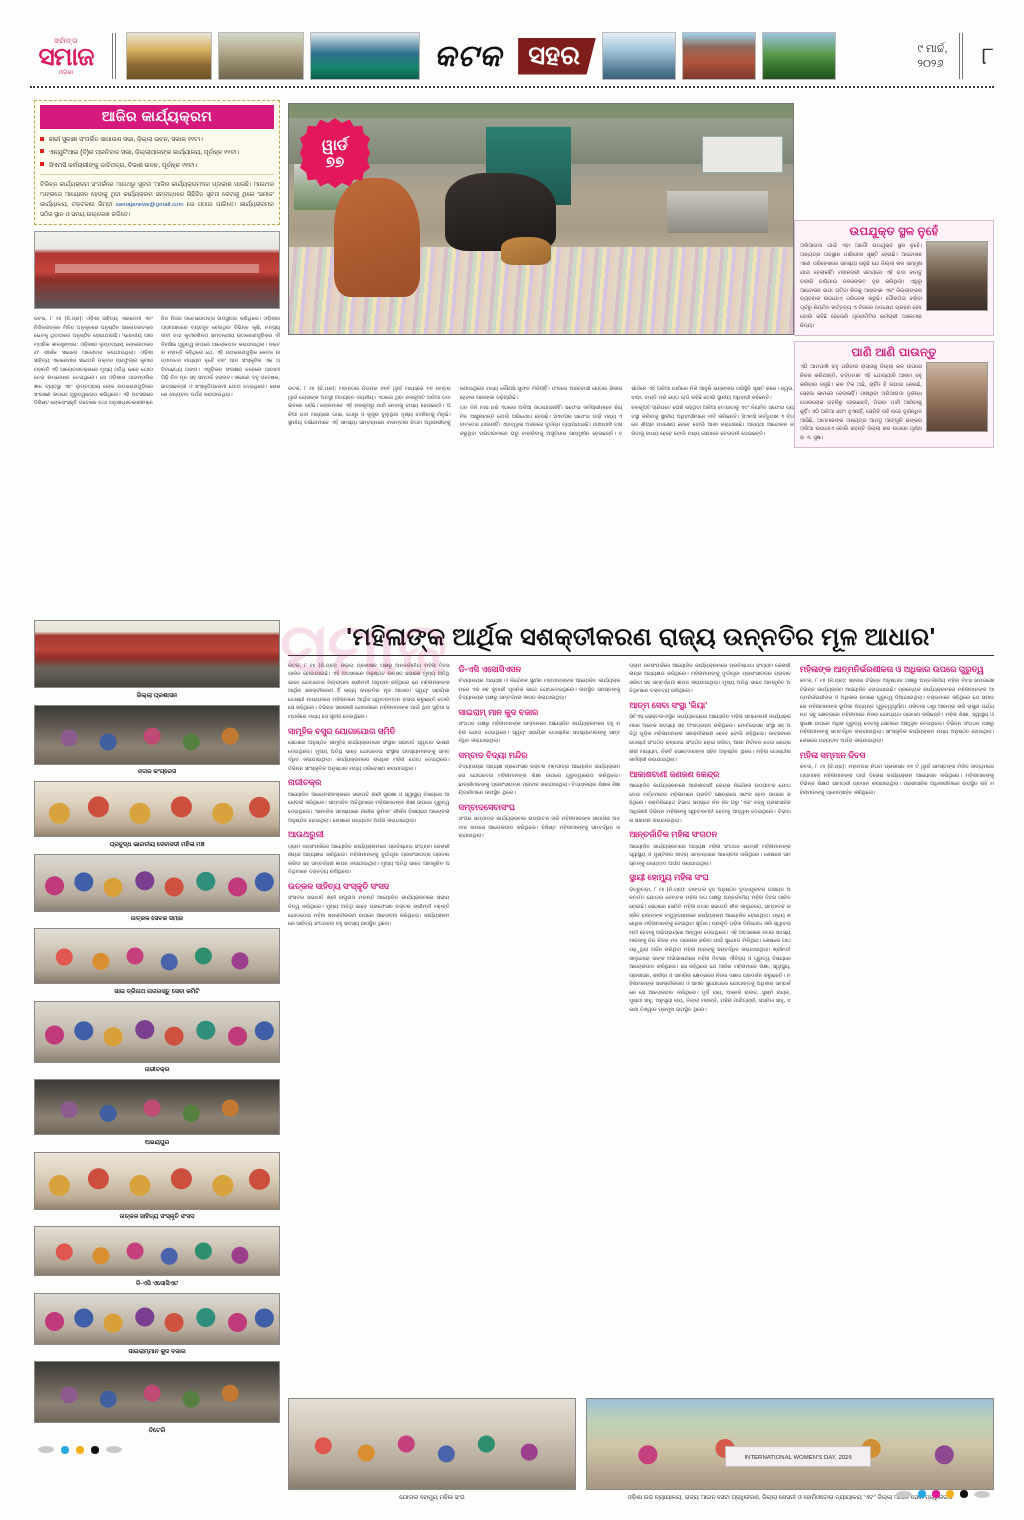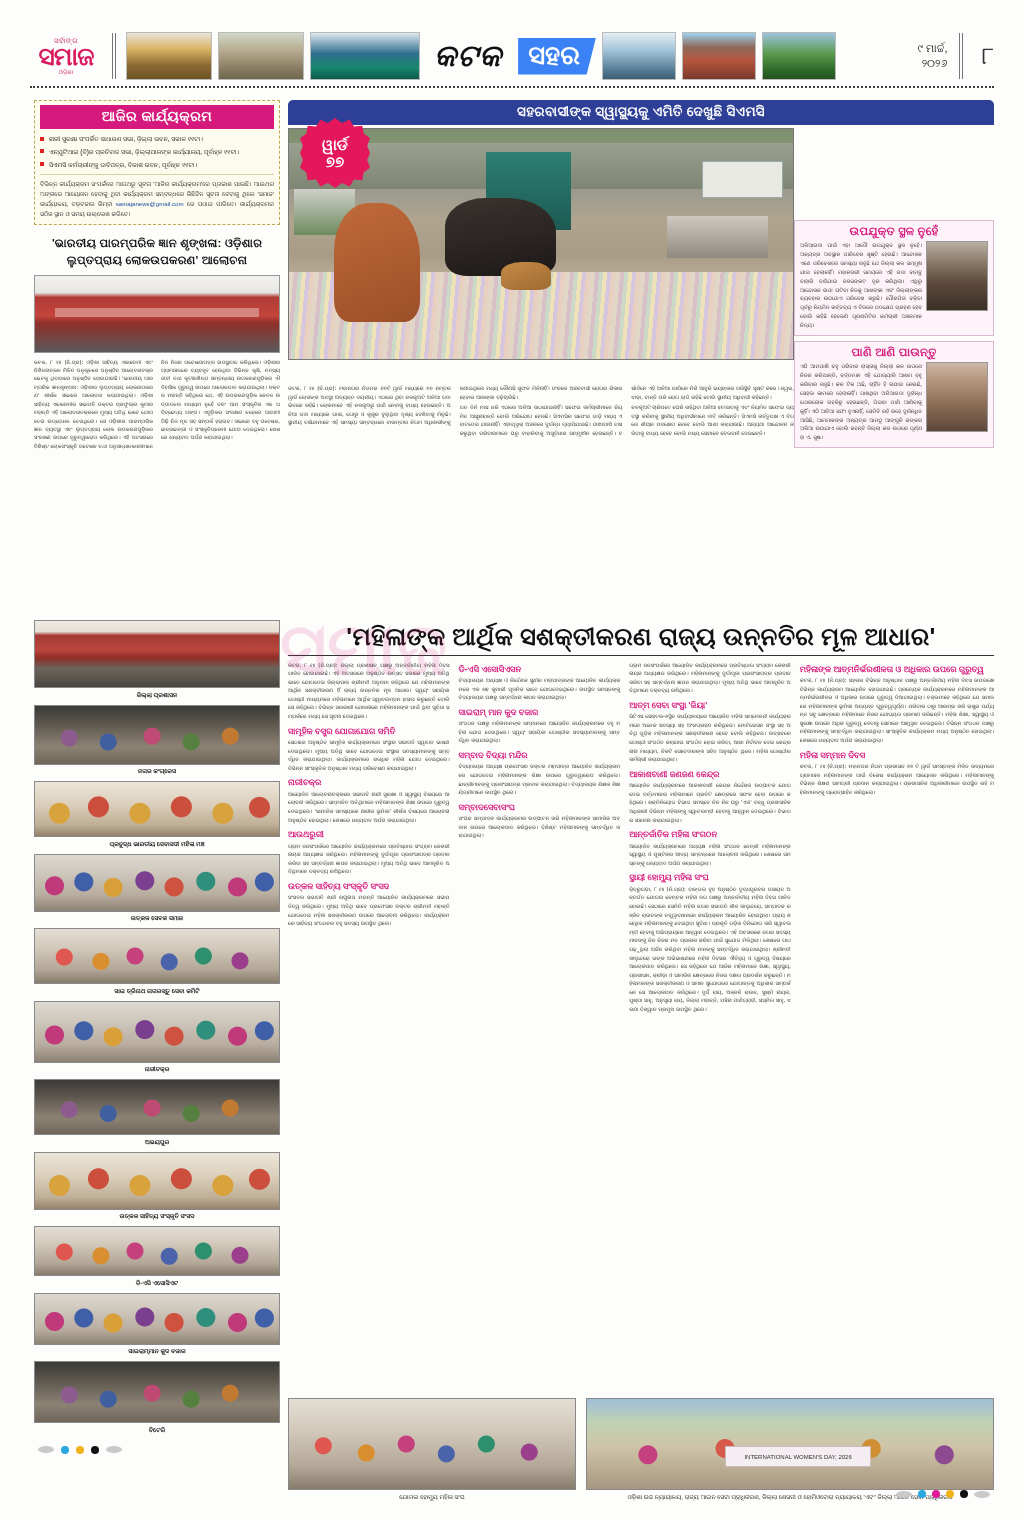--- a/index.html
+++ b/index.html
@@ -41,28 +41,28 @@
   .mp2 { width: 86px; background: linear-gradient(180deg,#cfd8c8 0%,#b5a98d 40%,#8b7f63 75%,#6f664f 100%); }
   .mp3 { width: 110px; background: linear-gradient(180deg,#dfe8ef 0%,#2e6f8e 45%,#17876d 75%,#0d5a4b 100%); }
   .mp4 { width: 74px; background: linear-gradient(180deg,#e4eef5 0%,#9fc0d6 40%,#567d96 80%,#3b5f76 100%); }
   .mp5 { width: 74px; background: linear-gradient(180deg,#9fd4f0 0%,#8f6a5a 30%,#b4553f 60%,#7c3a2b 100%); }
   .mp6 { width: 74px; background: linear-gradient(180deg,#9cc3dd 0%,#5b9a4e 45%,#2f6b2a 80%,#24501f 100%); }
   .city-name {
     font-size: 30px; font-weight: bold; color: #111;
     letter-spacing: 1px; padding: 0 8px; white-space: nowrap; font-style: italic;
   }
   .city-tag {
-    background: #3b82f6; color: #fff; font-size: 26px; font-weight: bold;
+    background: #7f1d1d; color: #fff; font-size: 26px; font-weight: bold;
     padding: 2px 16px 4px 10px; margin-left: 2px;
     clip-path: polygon(0 0, 100% 0, 88% 100%, 0 100%);
     white-space: nowrap;
   }
   .date-box {
     margin-left: auto; display: flex; align-items: center; gap: 8px;
-    font-size: 11px; color: #222; text-align: right; line-height: 1.35;
+    font-size: 11px; color: #222; text-align: left; line-height: 1.35;
   }
   .page-num { font-size: 24px; color: #333; padding-left: 6px; }
   .dotline {
     position: absolute; left: 30px; top: 86px; width: 964px; height: 6px;
     border-top: 2px dotted #3a3a3a;
   }
   .body-text {
     font-size: 5.6px; line-height: 1.62; color: #1a1a1a; text-align: justify;
     word-break: break-all; hyphens: auto;
   }
@@ -358,21 +358,20 @@
         <div class="prog-item">ଏନ୍‌ଯୁଟିଆଇ (ବି)ର ପ୍ରତିବାଦ ସଭା, ଜ଼ିଲ୍ଲାପାଳଙ୍କ କାର୍ଯ୍ୟାଳୟ, ପୂର୍ବାହ୍ନ ୧୧ଟା।</div>
         <div class="prog-item">ସିଏମସି କର୍ମଚାରୀଙ୍କୁ ଦାବିପତ୍ର, ବିକାଶ ଭବନ, ପୂର୍ବାହ୍ନ ୧୧ଟା।</div>
       </div>
       <div class="prog-note">
         <span>ବିଭିନ୍ନ କାର୍ଯ୍ୟକ୍ରମ ସଂପର୍କରେ ଆଗଥରୁ ସୂଚନା 'ଆଜିର କାର୍ଯ୍ୟକ୍ରମ'ରେ ପ୍ରକାଶ ପାଉଛି। ଆଉଥର ଅଙ୍କରେ ଆୟୋଜନ ହେବାକୁ ଥିବା କାର୍ଯ୍ୟକ୍ରମ ସମ୍ବନ୍ଧରେ କିଛିଦିନ ସୂଚନା ଦେବାକୁ ଥିଲେ 'ସମାଜ' କାର୍ଯ୍ୟାଳୟ, ବଡ଼ବଜାର କିମ୍ବା</span>
         <span class="mail">samajanews@gmail.com</span>
         <span>ରେ ପଠାଇ ପାରିବେ। କାର୍ଯ୍ୟକ୍ରମର ସଠିକ ସ୍ଥାନ ଓ ସମୟ ଉଲ୍ଲେଖ କରିବେ।</span>
       </div>
     </div>
 
-    <div class="side-head">'ଭାରତୀୟ ପାରମ୍ପରିକ ଜ୍ଞାନ ଶୃଙ୍ଖଳା: ଓଡ଼ିଶାର ଲୁପ୍ତପ୍ରାୟ ଲୋକଉପକରଣ' ଆଲୋଚନା</div>
     <div class="side-photo"></div>
     <div class="side-body">
       <div class="body-text odia">
           <p>କଟକ, ୮ ମା (ନି.ପ୍ର): ଓଡ଼ିଶା ସାହିତ୍ୟ ଏକାଡେମୀ ଏବଂ ନିଖିଳଉତ୍କଳ ମିଳିତ ଅନୁକୂଳରେ ଅନୁଷ୍ଠିତ ଆଲୋଚନାଚକ୍ର ଭେଟକୁ ଥିବାଠାରେ ଅନୁଷ୍ଠିତ ହୋଇଯାଇଛି। 'ଭାରତୀୟ ପାରମ୍ପରିକ ଜ୍ଞାନଶୃଙ୍ଖଳା: ଓଡ଼ିଶାର ଲୁପ୍ତପ୍ରାୟ ଲୋକଉପକରଣ' ଶୀର୍ଷକ ସଭାରେ ଆଲୋଚନା କରାଯାଇଥିଲା। ଓଡ଼ିଶା ସାହିତ୍ୟ ଏକାଡେମୀର ସଭାପତି ଡକ୍ଟର ପ୍ରଫୁଲ୍ଲ କୁମାର ମହାନ୍ତି ଏହି ଆଲୋଚନାଚକ୍ରରେ ମୁଖ୍ୟ ଅତିଥି ଭାବେ ଯୋଗଦେଇ ଉଦ୍‌ବୋଧନ ଦେଇଥିଲେ। ସେ ଓଡ଼ିଶାର ପାରମ୍ପରିକ ଜ୍ଞାନ ବ୍ୟବସ୍ଥା ଏବଂ ଲୁପ୍ତପ୍ରାୟ ଲୋକ ଉପକରଣଗୁଡ଼ିକର ସଂରକ୍ଷଣ ଉପରେ ଗୁରୁତ୍ୱାରୋପ କରିଥିଲେ। ଏହି ଅବସରରେ ବିଶିଷ୍ଟ ଲୋକସଂସ୍କୃତି ଗବେଷକ ତଥା ଅନୁସନ୍ଧାନକାରୀମାନେ ନିଜ ନିଜର ଗବେଷଣାପତ୍ର ଉପସ୍ଥାପନ କରିଥିଲେ। ଓଡ଼ିଶାର ଗ୍ରାମାଞ୍ଚଳରେ ବ୍ୟବହୃତ ହେଉଥିବା ବିଭିନ୍ନ କୃଷି, ମତ୍ସ୍ୟଜୀବୀ ତଥା କୁଟୀରଶିଳ୍ପ ସମ୍ବନ୍ଧୀୟ ଉପକରଣଗୁଡ଼ିକର ଐତିହାସିକ ଗୁରୁତ୍ୱ ଉପରେ ଆଲୋକପାତ କରାଯାଇଥିଲା। ଡକ୍ଟର ମହାନ୍ତି କହିଥିଲେ ଯେ, ଏହି ଉପକରଣଗୁଡ଼ିକ କେବଳ ଉତ୍ପାଦନର ମାଧ୍ୟମ ନୁହେଁ ବରଂ ଆମ ସଂସ୍କୃତିର ଏକ ଅବିଚ୍ଛେଦ୍ୟ ଅଙ୍ଗ। ଏଗୁଡ଼ିକର ସଂରକ୍ଷଣ ନହେଲେ ଆଗାମୀ ପିଢ଼ି ନିଜ ମୂଳ ସହ ସମ୍ପର୍କ ହରାଇବ। ସଭାରେ ବହୁ ଗବେଷକ, ଛାତ୍ରଛାତ୍ରୀ ଓ ସଂସ୍କୃତିପ୍ରେମୀ ଯୋଗ ଦେଇଥିଲେ। ଶେଷରେ ଧନ୍ୟବାଦ ଅର୍ପଣ କରାଯାଇଥିଲା।</p>
         </div>
     </div>
   </div>
 
   <div class="photo-strip">
 
@@ -428,21 +427,20 @@
       <span class="rd-k"></span>
       <span class="rd-oval"></span>
     </div>
   </div>
 
   <div class="lead">
     <div class="ward-badge">
       <span>ୱାର୍ଡ</span>
       <span>୭୭</span>
     </div>
-    <div class="lead-kicker">ସହରବାସୀଙ୍କ ସ୍ୱାସ୍ଥ୍ୟକୁ ଏମିତି ଦେଖୁଛି ସିଏମସି</div>
 
     <div class="lead-photo">
       <div class="lp-wall"></div>
       <div class="lp-gate"></div>
       <div class="lp-sign"></div>
       <div class="lp-cart"></div>
       <div class="lp-cart2"></div>
       <div class="lp-trash"></div>
       <div class="lp-cow1"></div>
       <div class="lp-cow2"></div>

